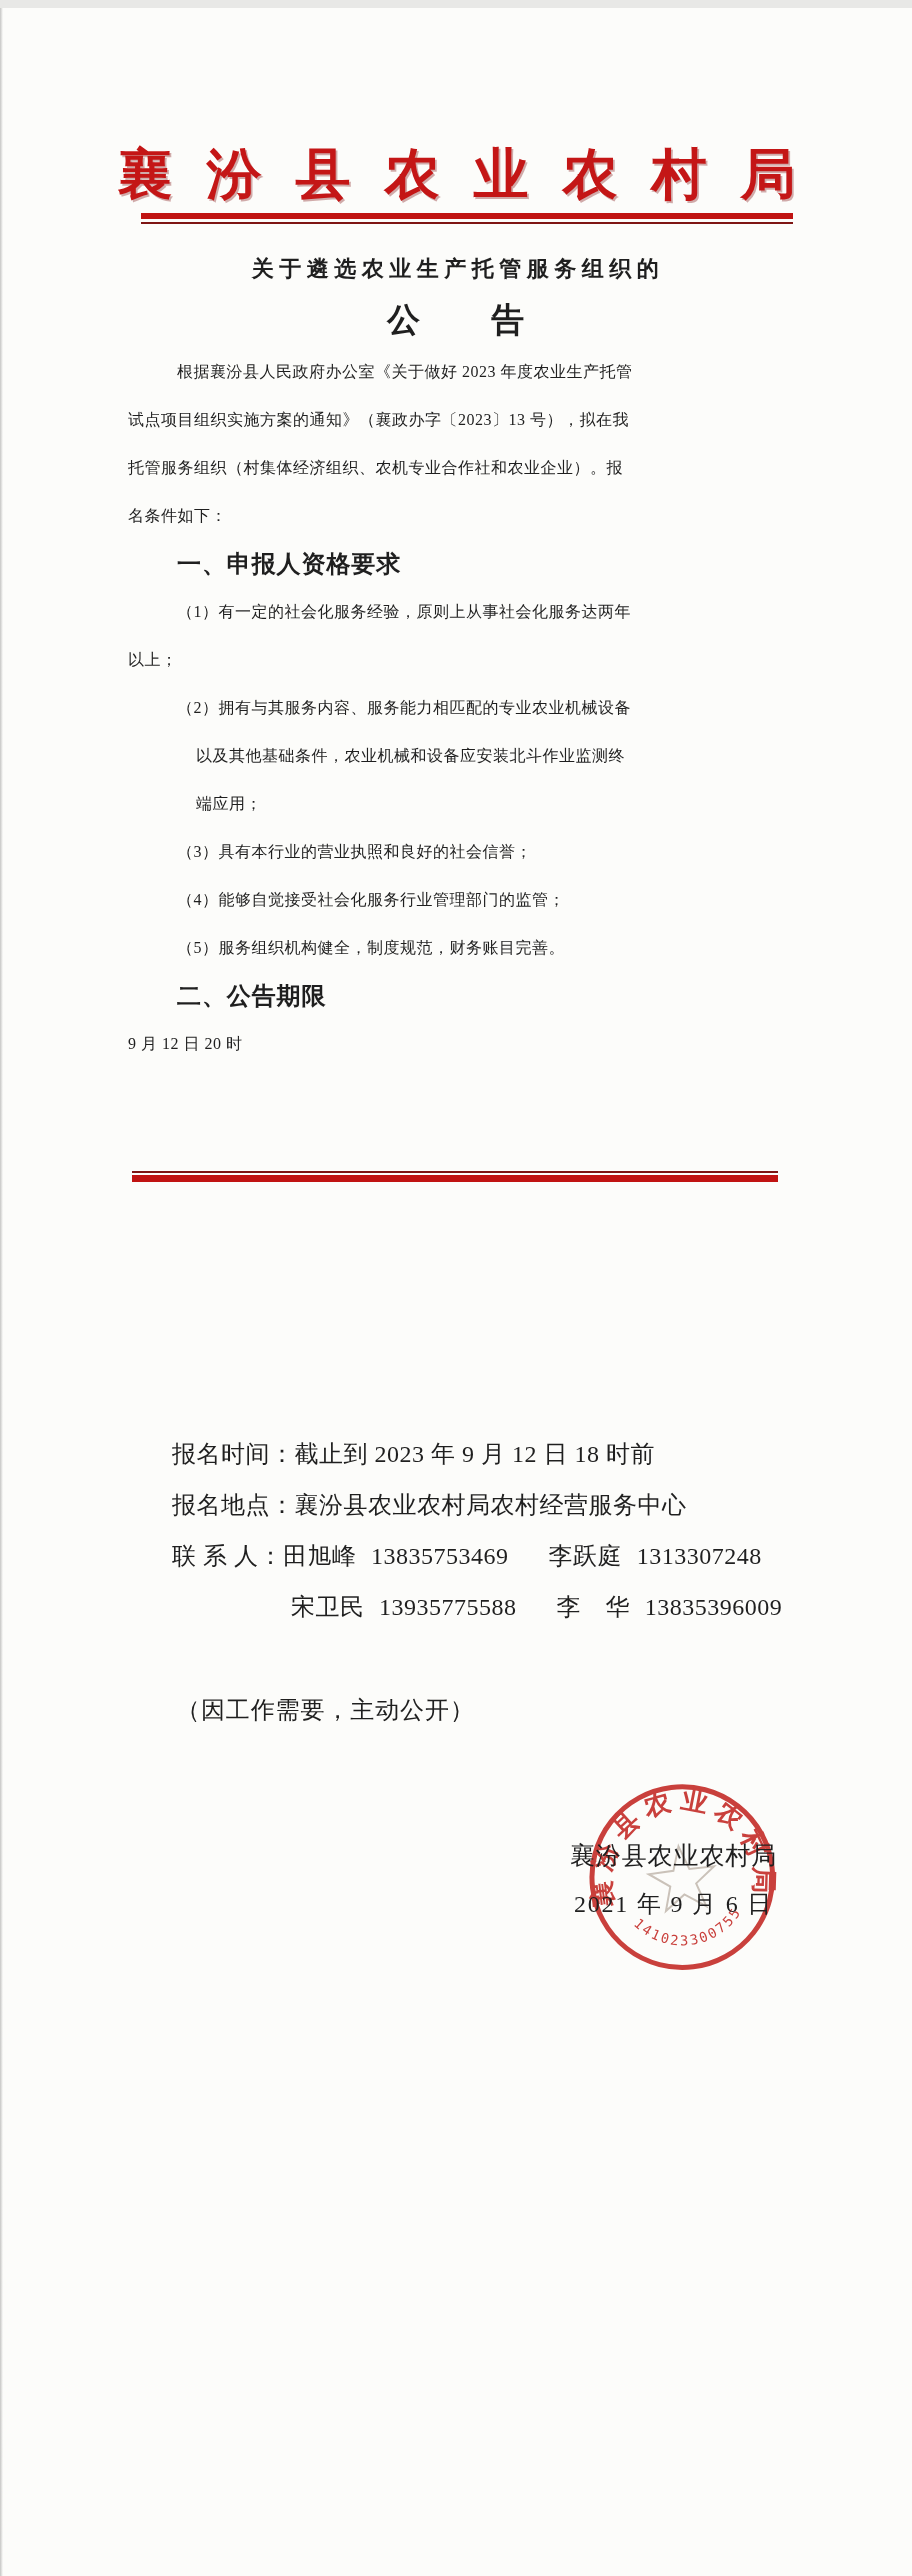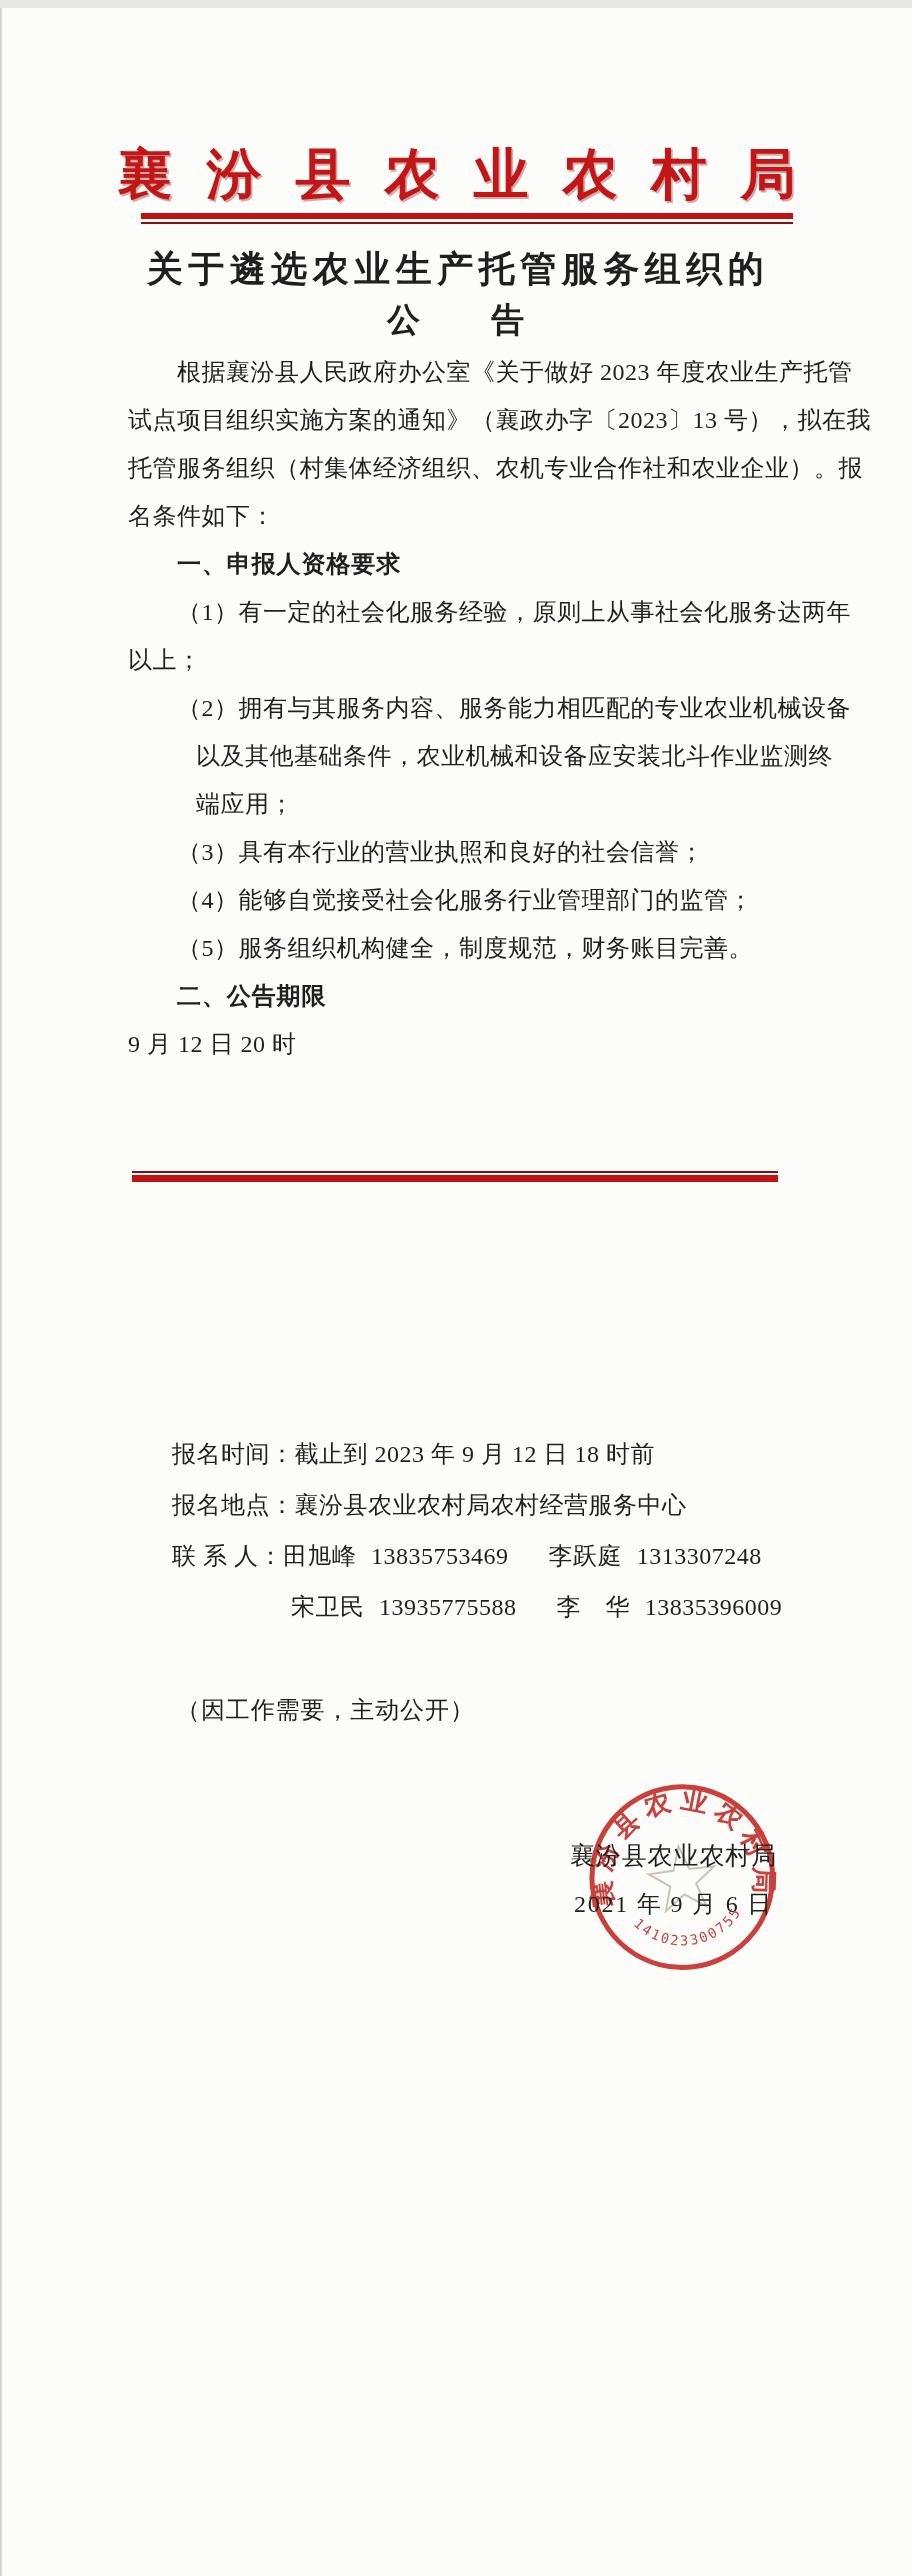--- a/index.html
+++ b/index.html
@@ -31,27 +31,27 @@
   .redline{position:absolute;}
   .redline .thick{height:6.4px;background:#c01312;}
   .redline .gap{height:2.7px;}
   .redline .thin{height:1.8px;background:#7e1513;}
   
   .doc-title{
     position:absolute;left:0;right:0;
     text-align:center;font-weight:bold;
     line-height:44px;white-space:nowrap;
   }
-  .doc-title.l1{top:239px;font-size:36px;letter-spacing:5.5px;padding-left:3px;}
+  .doc-title.l1{top:239px;font-size:22px;letter-spacing:5.5px;padding-left:3px;}
   .doc-title.l2{top:290px;font-size:33px;letter-spacing:1.8px;}
   
   .body-block{position:absolute;left:128px;top:340px;width:683px;}
   .line{
     height:48px;line-height:48px;
-    font-size:24px;letter-spacing:0.5px;
+    font-size:16px;letter-spacing:0.5px;
     white-space:nowrap;
   }
   .ind{padding-left:49px;}
   .ind2{padding-left:68px;}
   .hd{
     font-family:"Liberation Sans","DejaVu Sans",sans-serif;
     font-weight:bold;font-size:24px;letter-spacing:0.9px;
   }
   
   .reg-block{position:absolute;left:172px;top:1421px;width:657px;}

